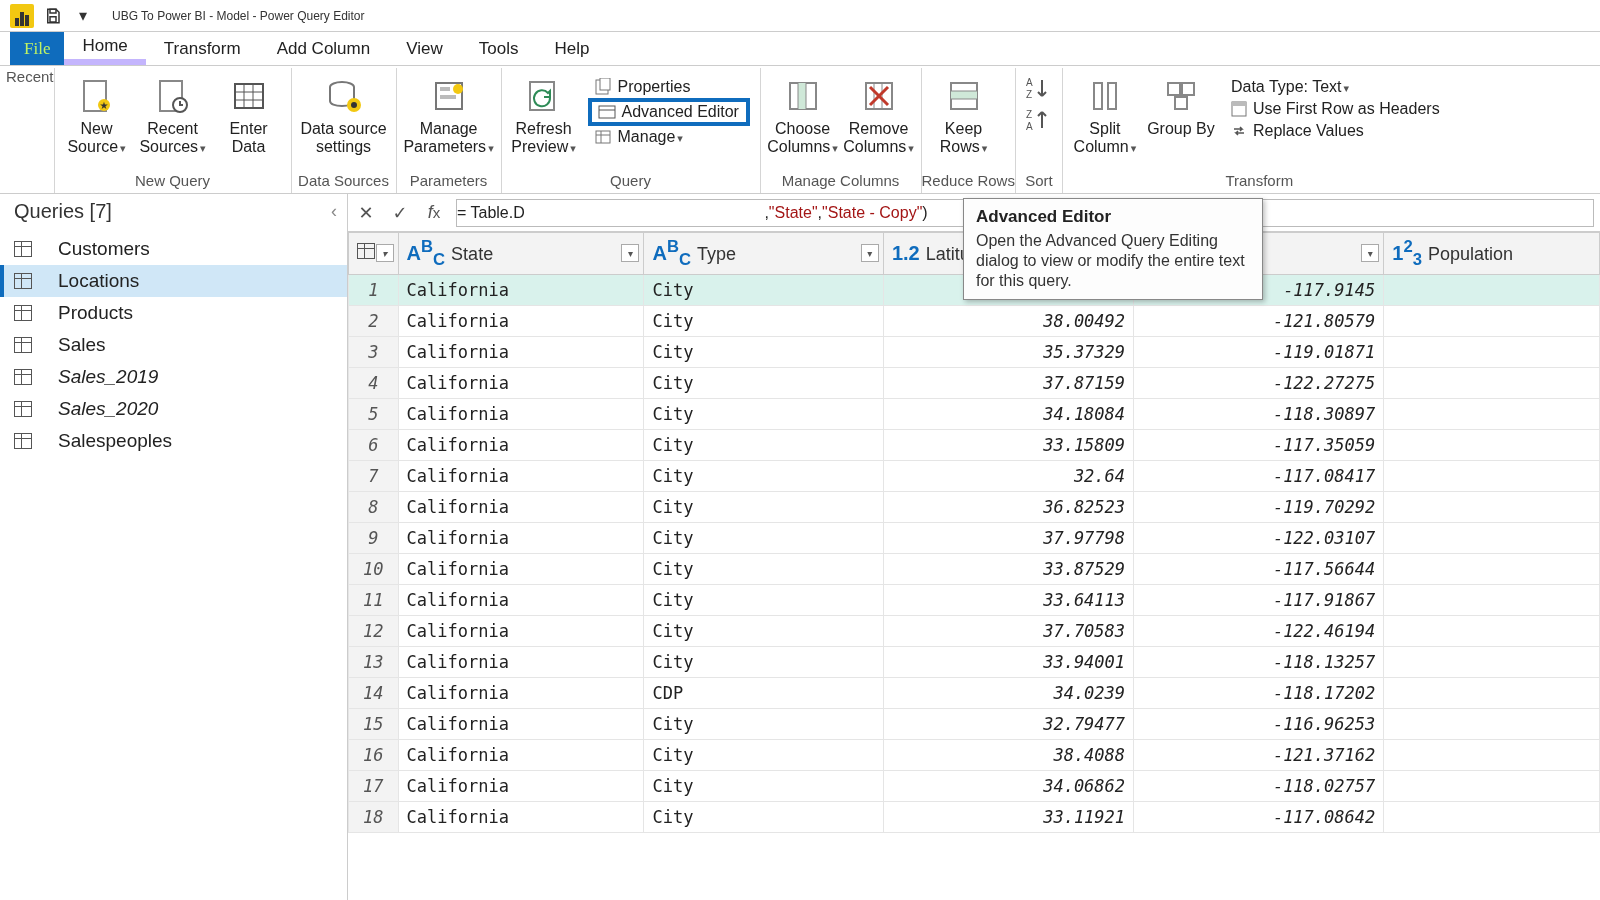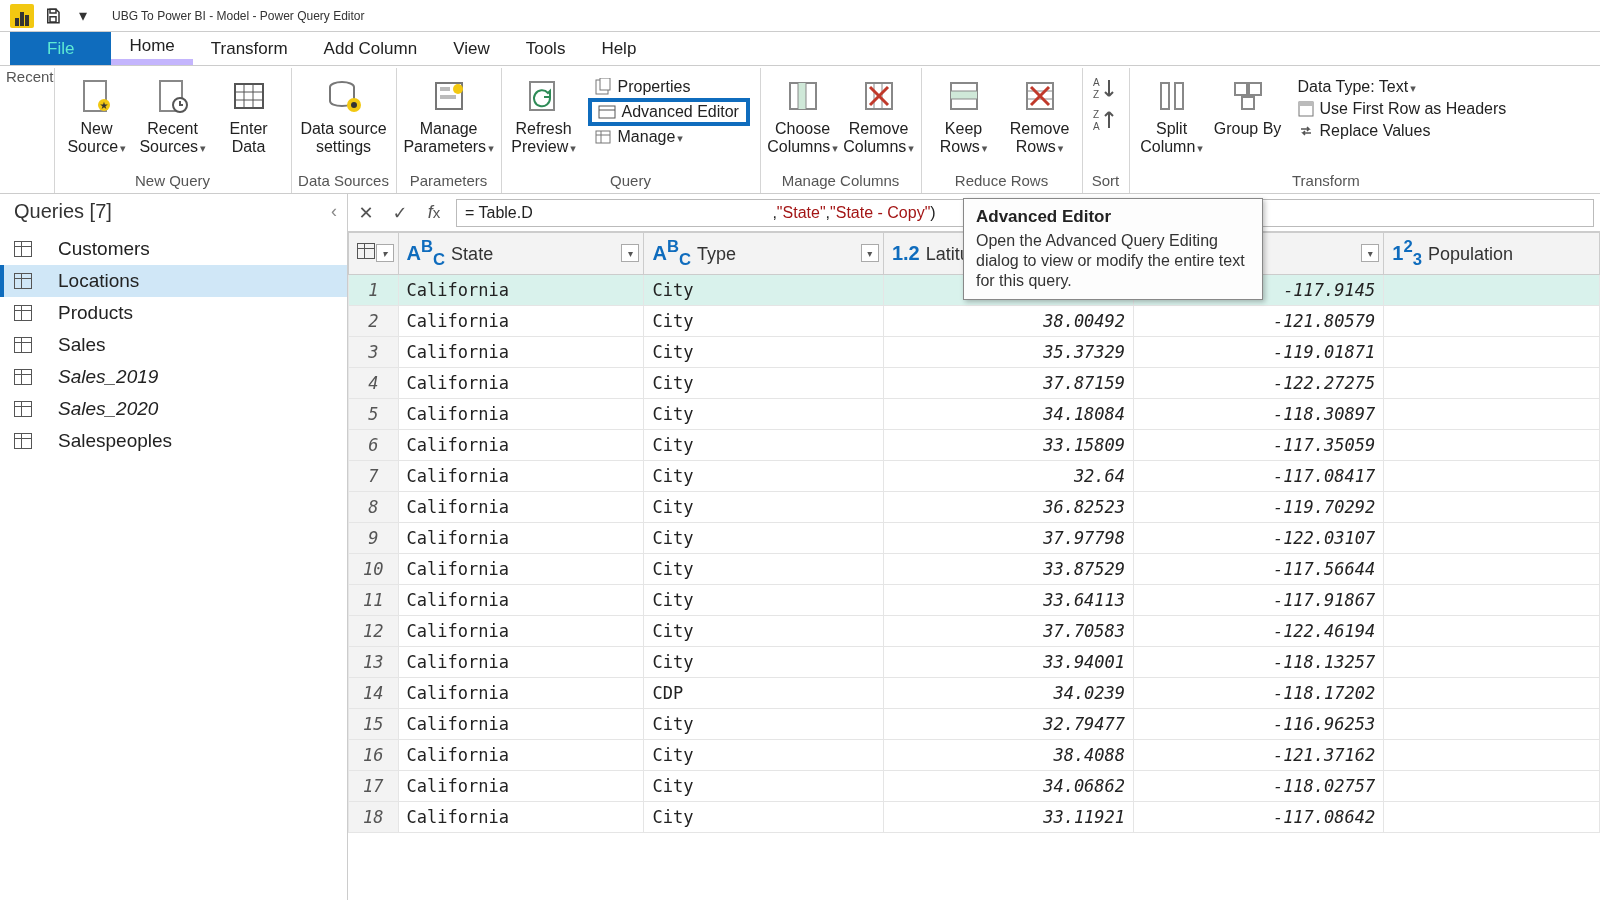--- a/index.html
+++ b/index.html
@@ -9,21 +9,21 @@
   .titlebar { height: 32px; display: flex; align-items: center; padding: 2px 10px; border-bottom: 1px solid #ccc; gap: 8px; }
   .pbi-icon { width: 24px; height: 24px; background: #f2c811; display: flex; align-items: flex-end; justify-content: center; padding: 2px; gap: 1px; border-radius: 2px;}
   .pbi-icon span { background: #333; width: 4px; }
   .pbi-icon span:nth-child(1){height:8px;} .pbi-icon span:nth-child(2){height:14px;} .pbi-icon span:nth-child(3){height:11px;}
   .qat-btn { width: 22px; height: 22px; display:flex; align-items:center; justify-content:center; color:#333;}
   .title-text { margin-left: 10px; font-size: 12px; color:#333;}
 
   
   .ribbon-tabs { height: 34px; display: flex; align-items: stretch; border-bottom: 1px solid #ccc; padding-left: 10px; gap: 0; }
   .ribbon-tabs .tab { padding: 0 18px; display:flex; align-items:center; font-size: 17px; color:#222; cursor:default;}
-  .ribbon-tabs .file-tab { background:#0f6cbd; color:#5eead4; padding: 0 37px;}
+  .ribbon-tabs .file-tab { background:#0f6cbd; color:#bef264; padding: 0 14px; font-family: Liberation Serif, serif;}
   .ribbon-tabs .tab.active { border-bottom: 6px solid #c4b5fd; }
 
   
   .ribbon { height: 128px; border-bottom: 1px solid #ccc; display:flex; padding: 2px 6px 0 6px; }
   .group { border-right: 1px solid #d5d5d5; display:flex; flex-direction:column; align-items:stretch;}
   .group-buttons { flex:1; display:flex; align-items:flex-start; padding: 4px 6px; gap:4px;}
   .group-label { text-align:center; font-size: 15px; color:#555; padding-bottom:4px;}
 
   .big-btn { width: 80px; display:flex; flex-direction:column; align-items:center; gap:4px; padding:4px 2px; font-size:16px; line-height:1.1; text-align:center; color:#222;}
   .big-btn.narrow { width: 72px; }
@@ -45,21 +45,21 @@
   .query-item { display:flex; align-items:center; gap:26px; padding: 5px 14px; font-size:19px; color:#222;}
   .query-item.selected { background:#d0e7f7; border-left: 4px solid #0f6cbd; padding-left:10px;}
   .query-item.italic { font-style: italic; }
   .table-glyph { width:18px; height:16px; border:1.5px solid #555; display:inline-block; position:relative;}
   .table-glyph::before { content:""; position:absolute; top:4px; left:0; right:0; height:1px; background:#555;}
   .table-glyph::after { content:""; position:absolute; top:0; bottom:0; left:6px; width:1px; background:#555;}
 
   .main { flex:1; display:flex; flex-direction:column; position:relative;}
   .formula-bar { height: 38px; border-bottom:1px solid #ccc; display:flex; align-items:center; padding: 0 6px; gap: 10px;}
   .fb-btn { width:24px; height:24px; display:flex; align-items:center; justify-content:center; color:#555; font-size:18px;}
-  .fb-input { flex:1; border:1px solid #bbb; background:#fff; height:28px; padding:0 8px; font-family: Consolas, monospace; font-size:16px; display:flex; align-items:center; white-space:nowrap; overflow:hidden;}
+  .fb-input { flex:1; border:1px solid #bbb; background:#fff; height:28px; padding:0 0; font-family: Consolas, monospace; font-size:16px; display:flex; align-items:center; white-space:nowrap; overflow:hidden;}
   .fb-input .str { color:#a31515; }
 
   
   .grid { flex:1; overflow:auto; }
   table.data { border-collapse: collapse; width: 100%; font-size: 18px; }
   table.data th { background:#f3f3f3; border:1px solid #ccc; text-align:left; font-weight:normal; padding: 4px 8px; height:34px; position:relative; color:#333;}
   table.data td { border:1px solid #e5e5e5; padding: 3px 8px; height: 31px; font-family: Consolas, monospace; font-size:17px;}
   table.data td.num { text-align:right; font-style: italic; }
   table.data tr.sel td { background: #d9f2ec; }
   col.rownum { width:46px;}
@@ -260,32 +260,20 @@
       <div class="big-btn narrow">
         <div class="ribbon-icon">
           <svg width="34" height="34">
               <rect x="4" y="4" width="26" height="26" fill="#fff" stroke="#888" stroke-width="2"></rect>
               <rect x="4" y="12" width="26" height="8" fill="#cfe8d8"></rect>
               <line x1="4" y1="12" x2="30" y2="12" stroke="#888"></line>
               <line x1="4" y1="20" x2="30" y2="20" stroke="#888"></line>
             </svg>
         </div>
         <span class="caret">Keep Rows</span>
-      </div>
-      <div class="big-btn narrow">
-        <div class="ribbon-icon">
-          <svg width="34" height="34">
-              <rect x="4" y="4" width="26" height="26" fill="#fff" stroke="#888" stroke-width="2"></rect>
-              <line x1="4" y1="12" x2="30" y2="12" stroke="#888"></line>
-              <line x1="4" y1="20" x2="30" y2="20" stroke="#888"></line>
-              <line x1="8" y1="8" x2="26" y2="26" stroke="#c0392b" stroke-width="3"></line>
-              <line x1="26" y1="8" x2="8" y2="26" stroke="#c0392b" stroke-width="3"></line>
-            </svg>
-        </div>
-        <span class="caret">Remove Rows</span>
       </div>
     </div>
     <div class="group-label">Reduce Rows</div>
   </div>
 
   <div class="group">
     <div class="group-buttons" style="flex-direction:column; gap:8px; padding:8px 10px;">
       <div>
         <svg width="26" height="24">
             <text x="0" y="10" font-size="10" fill="#555">A</text>

